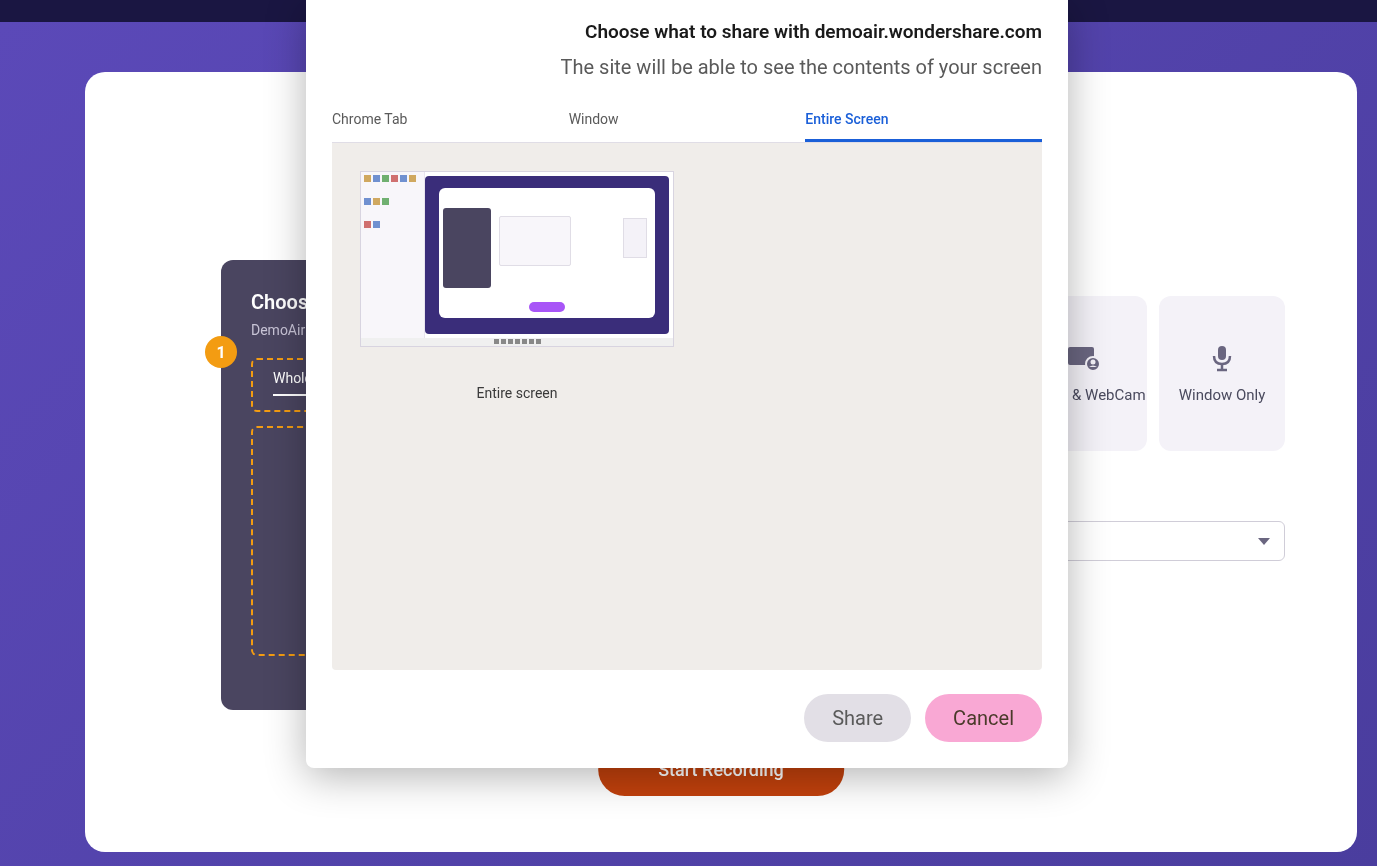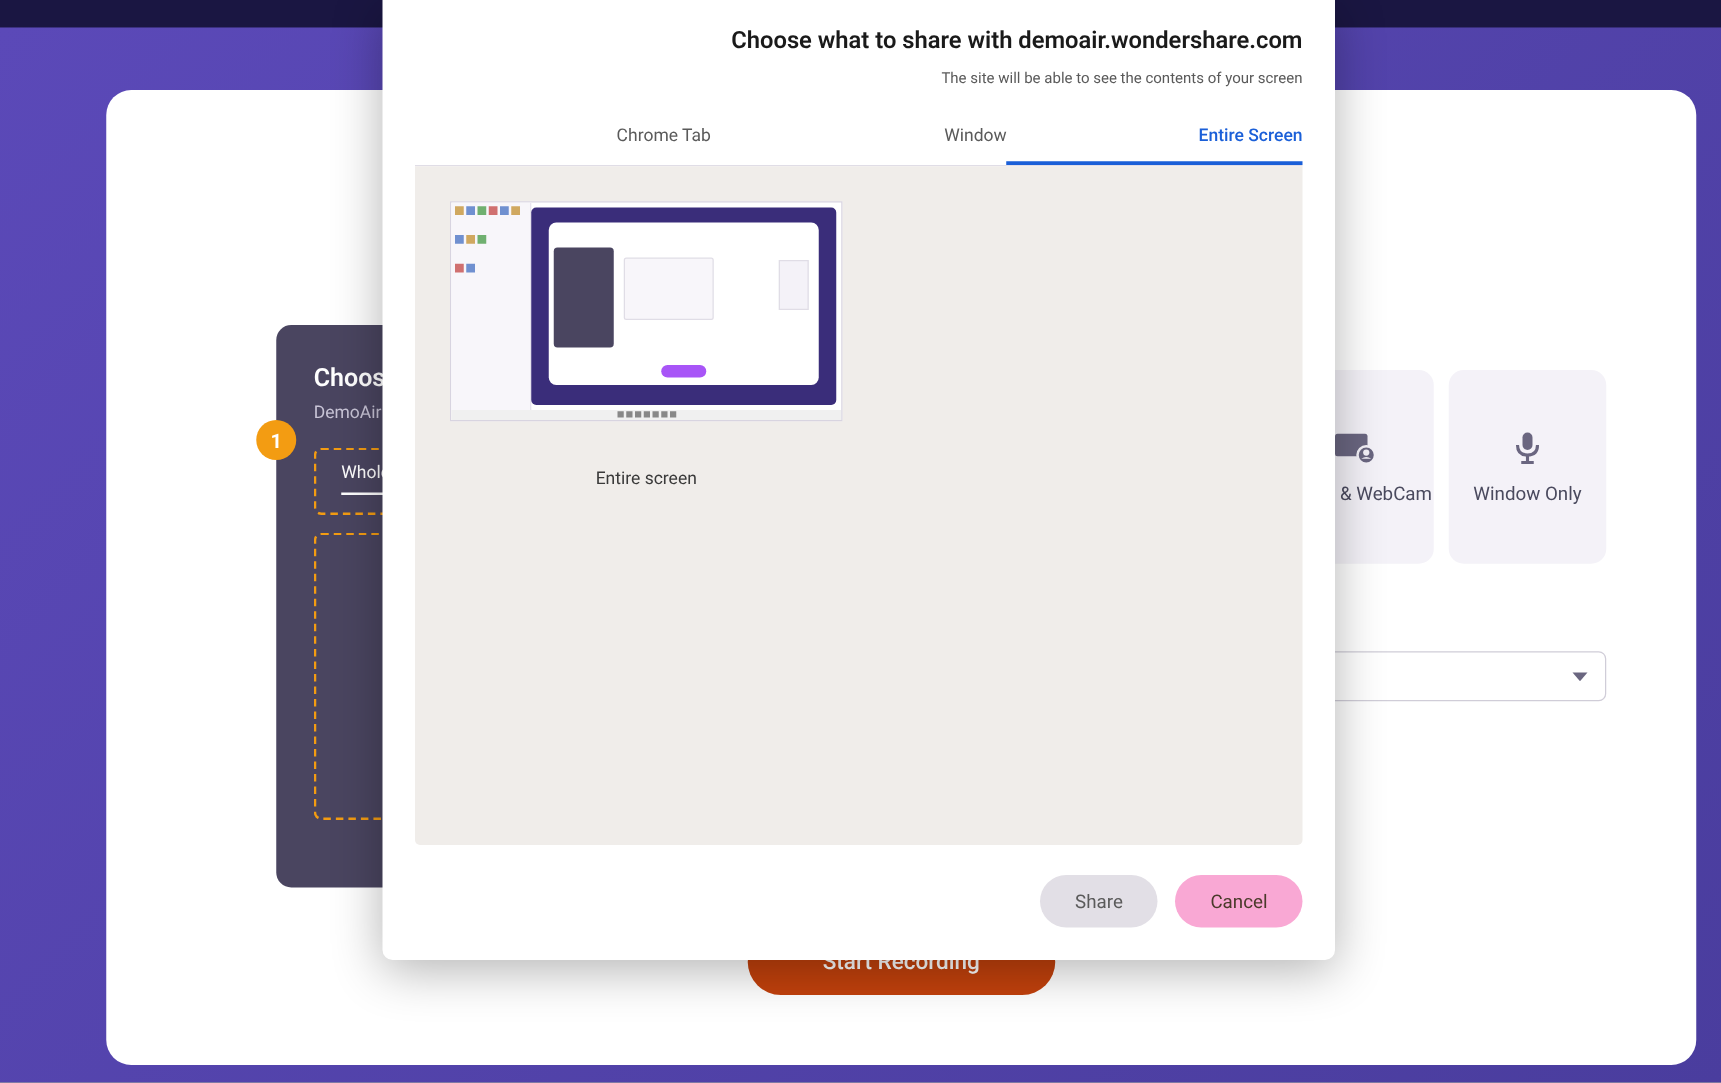--- a/index.html
+++ b/index.html
@@ -208,31 +208,31 @@
   padding: 20px 26px 8px;
   text-align: right;
 }
 .modal-title {
   font-size: 19px;
   font-weight: 600;
   color: #1a1a1a;
   margin-bottom: 12px;
 }
 .modal-subtitle {
-  font-size: 12px;
+  font-size: 20px;
   color: #5a5a5a;
 }
 .tabs {
   display: flex;
   border-bottom: 1px solid #e0dde6;
   margin: 12px 26px 0;
 }
 .tab {
   flex: 1;
-  text-align: right;
+  text-align: left;
   padding: 12px 0;
   font-size: 14px;
   color: #5a5a5a;
   cursor: pointer;
   border-bottom: 3px solid transparent;
 }
 .tab.active {
   color: #1a5fd8;
   border-bottom-color: #1a5fd8;
   font-weight: 500;
@@ -394,21 +394,21 @@
 .modal-footer {
   display: flex;
   justify-content: flex-end;
   gap: 14px;
   padding: 24px 26px 26px;
 }
 .btn {
   padding: 12px 28px;
   border-radius: 24px;
   border: none;
-  font-size: 15px;
+  font-size: 20px;
   cursor: pointer;
 }
 .btn-share {
   background: #e2dfe6;
   color: #5a5a5a;
 }
 .btn-cancel {
   background: #f9a8d4;
   color: #4a3a2a;
 }

